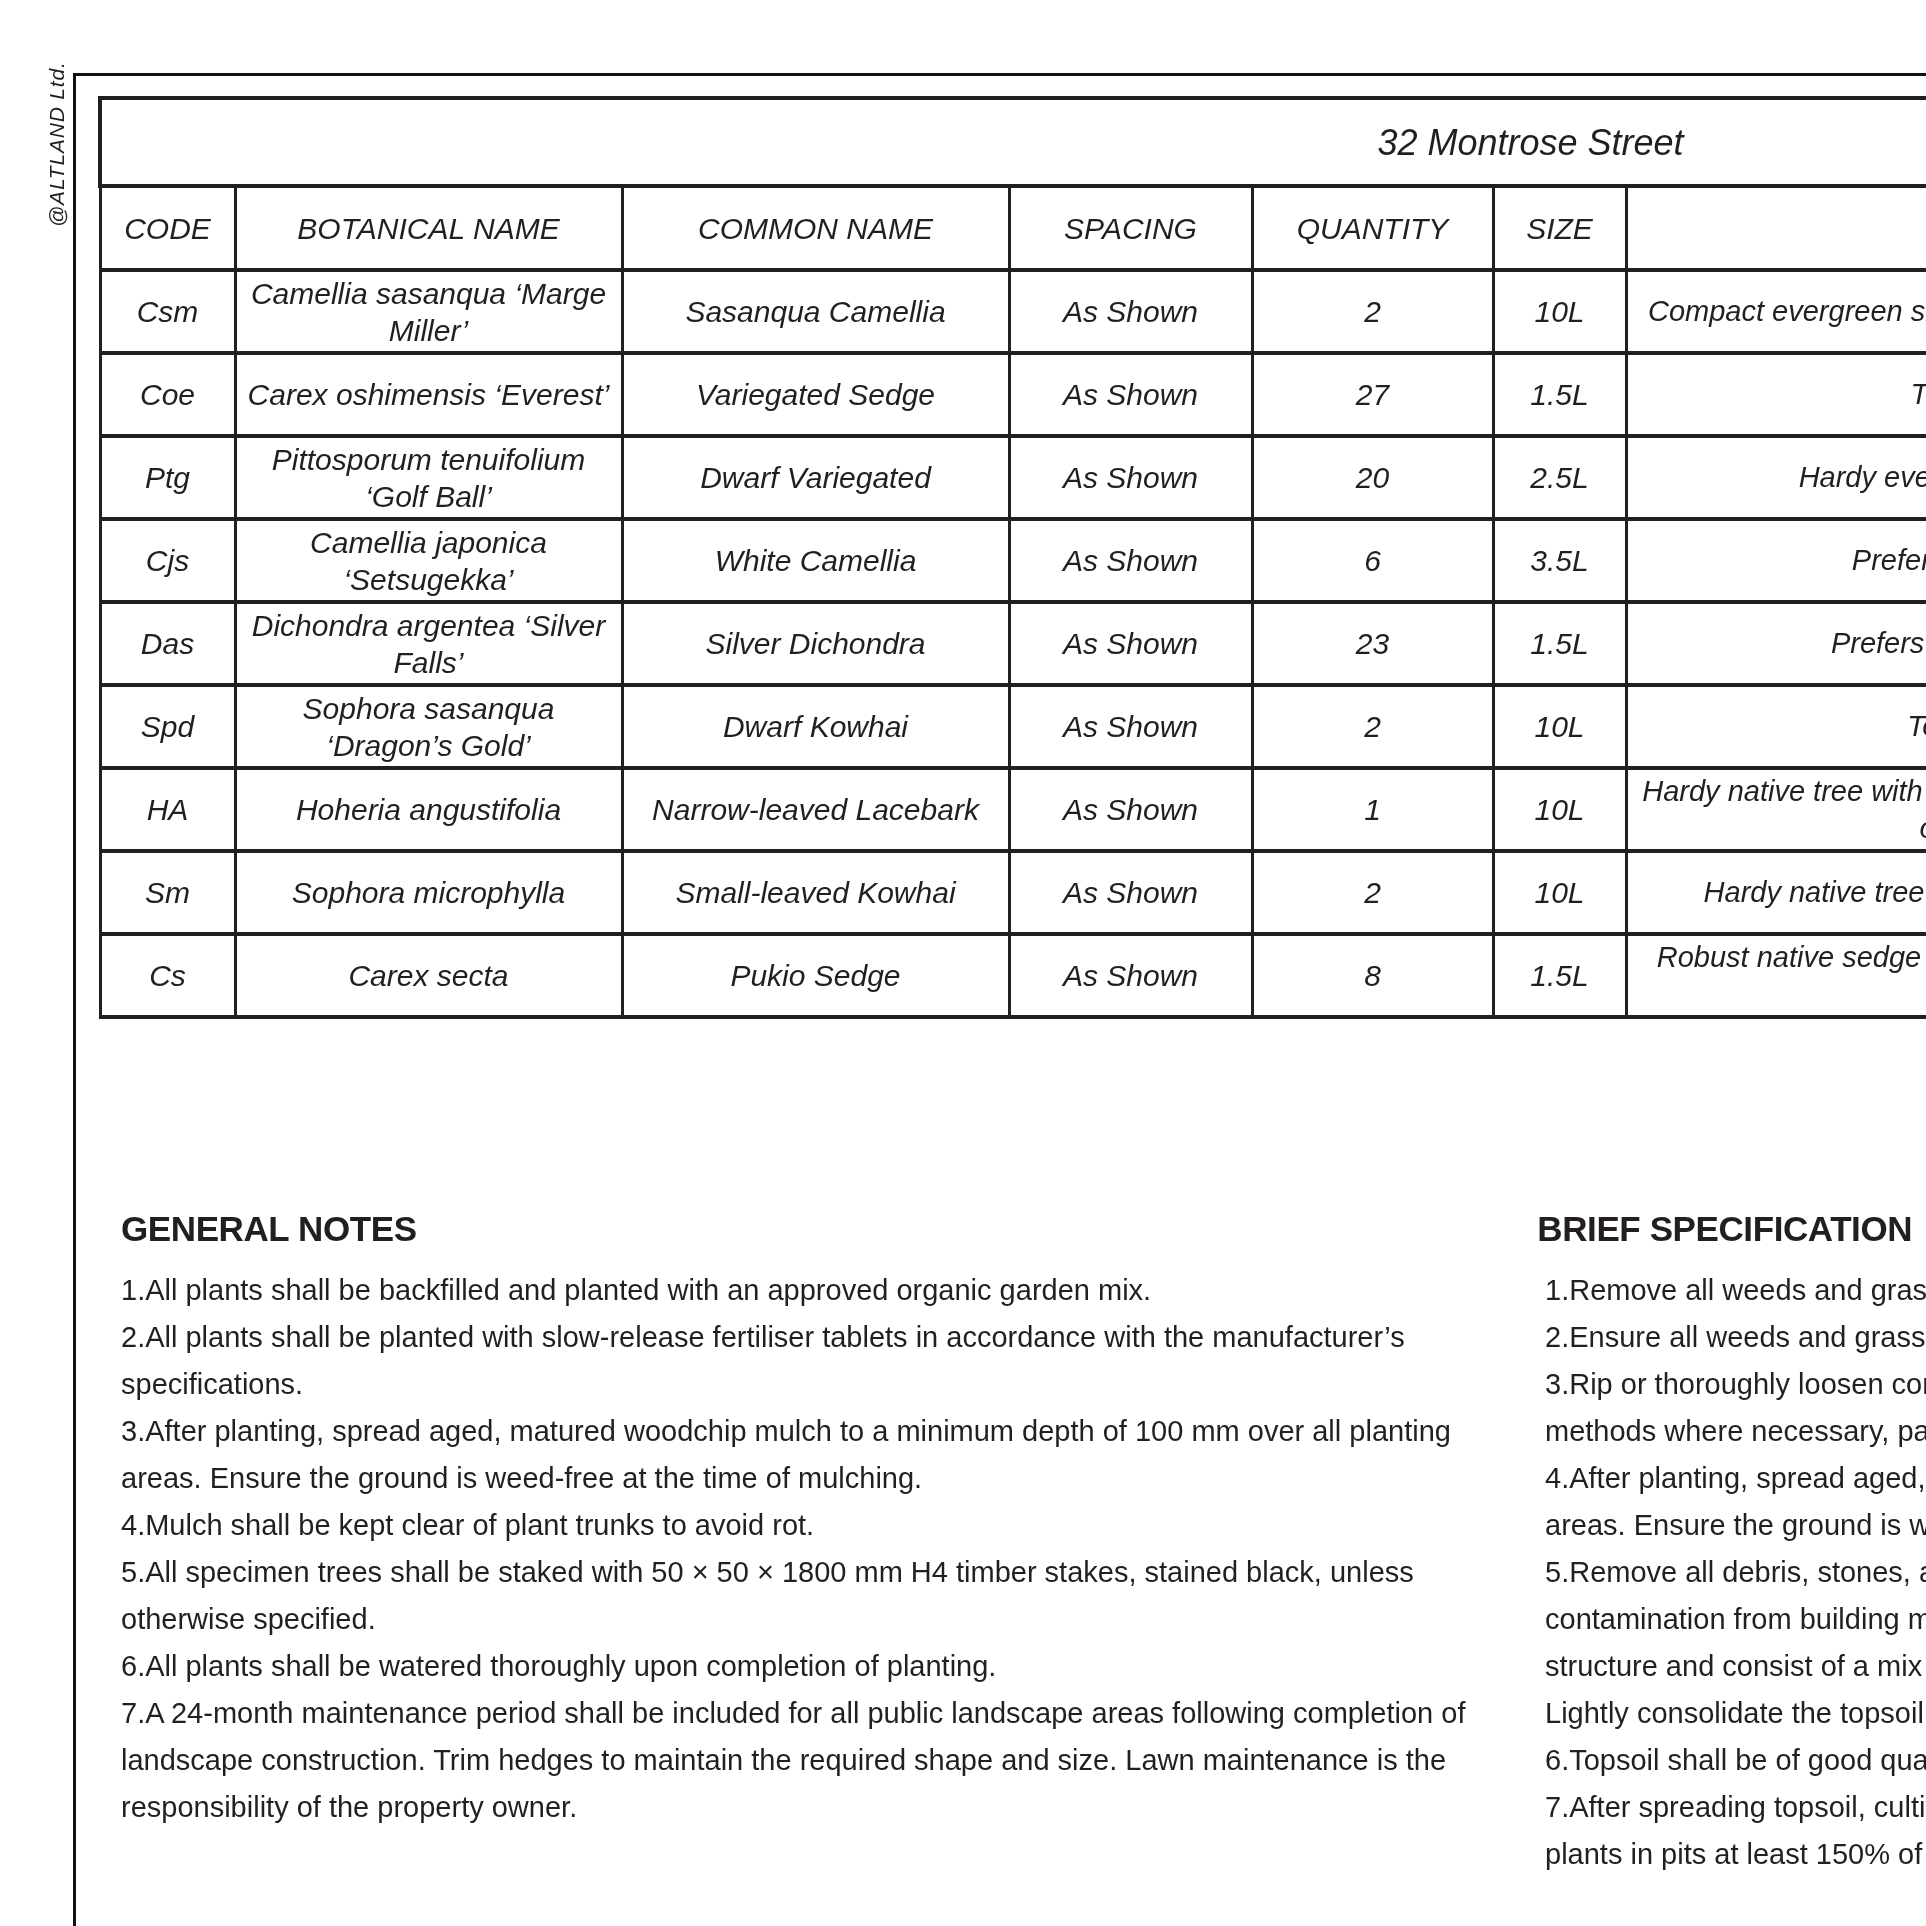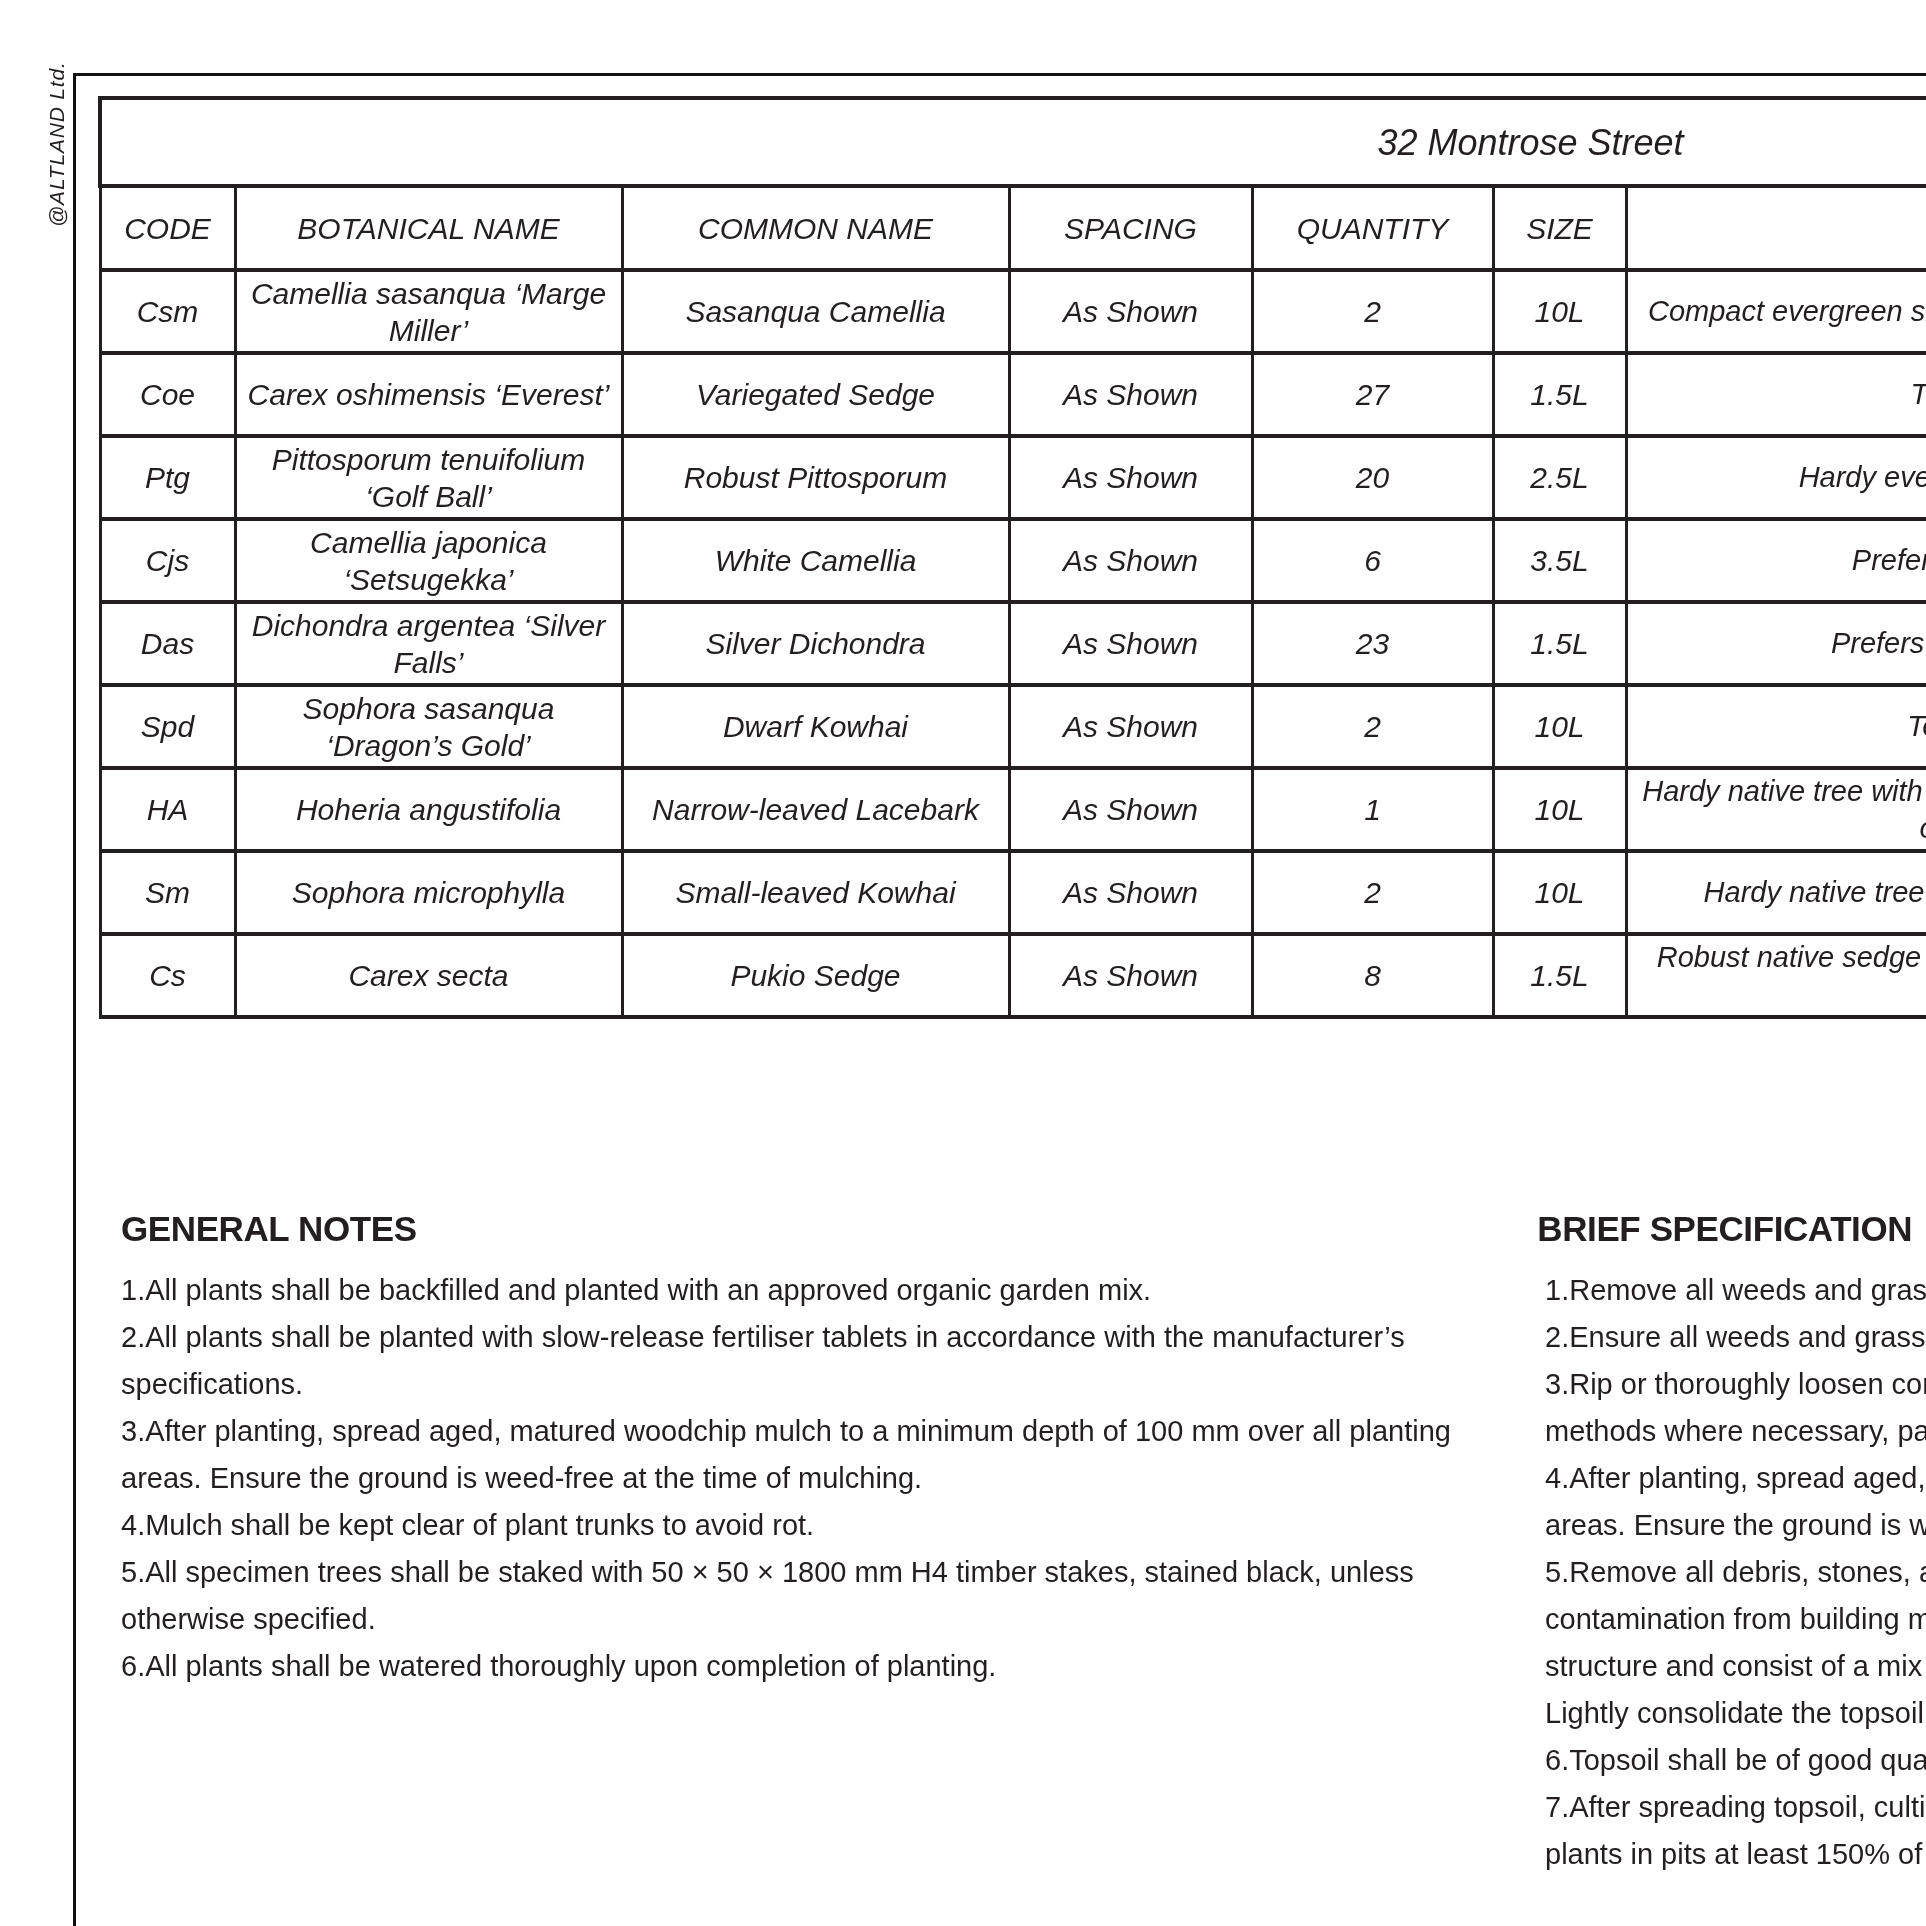--- a/index.html
+++ b/index.html
@@ -79,21 +79,21 @@
         <td class="vline">Carex oshimensis ‘Everest’</td>
         <td class="vline">Variegated Sedge</td>
         <td class="vline">As Shown</td>
         <td class="vline">27</td>
         <td class="vline">1.5L</td>
         <td class="vline note">Tolerant of partial shade; prefers moist but well-drained soil.</td>
       </tr>
       <tr>
         <td class="vline">Ptg</td>
         <td class="vline">Pittosporum tenuifolium ‘Golf Ball’</td>
-        <td class="vline">Robust Pittosporum</td>
+        <td class="vline">Dwarf Variegated</td>
         <td class="vline">As Shown</td>
         <td class="vline">20</td>
         <td class="vline">2.5L</td>
         <td class="vline note">Hardy evergreen; tolerant of sun to light shade and a range of soil conditions.</td>
       </tr>
       <tr>
         <td class="vline">Cjs</td>
         <td class="vline">Camellia japonica ‘Setsugekka’</td>
         <td class="vline">White Camellia</td>
         <td class="vline">As Shown</td>
@@ -151,20 +151,21 @@
 
 <section class="notes general">
   <h2>GENERAL NOTES</h2>
   <div id="general-list">
       <p>1.All plants shall be backfilled and planted with an approved organic garden mix.</p>
       <p>2.All plants shall be planted with slow-release fertiliser tablets in accordance with the manufacturer’s specifications.</p>
       <p>3.After planting, spread aged, matured woodchip mulch to a minimum depth of 100 mm over all planting areas. Ensure the ground is weed-free at the time of mulching.</p>
       <p>4.Mulch shall be kept clear of plant trunks to avoid rot.</p>
       <p>5.All specimen trees shall be staked with 50 × 50 × 1800 mm H4 timber stakes, stained black, unless otherwise specified.</p>
       <p>6.All plants shall be watered thoroughly upon completion of planting.</p>
+      <p>7.A 24-month maintenance period shall be included for all public landscape areas following completion of landscape construction. Trim hedges to maintain the required shape and size. Lawn maintenance is the responsibility of the property owner.</p>
     </div>
 </section>
 
 <section class="notes brief">
   <h2>BRIEF SPECIFICATION</h2>
   <div id="brief-list">
       <p>1.Remove all weeds and grass species from areas to be planted or where a new lawn is to be established.</p>
       <p>2.Ensure all weeds and grass species are completely removed prior to planting.</p>
       <p>3.Rip or thoroughly loosen compacted ground to allow free penetration of water, air, and roots. Use hand methods where necessary, particularly in small or confined areas.</p>
       <p>4.After planting, spread aged, matured woodchip mulch to a minimum depth of 100 mm over all planting areas. Ensure the ground is weed-free prior to mulching.</p>

